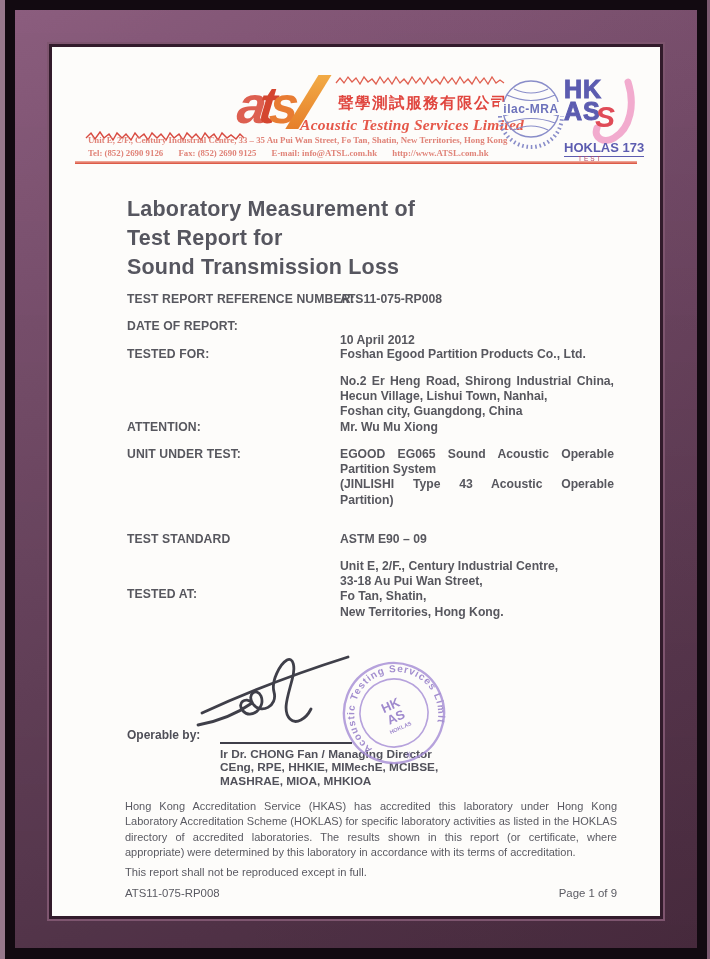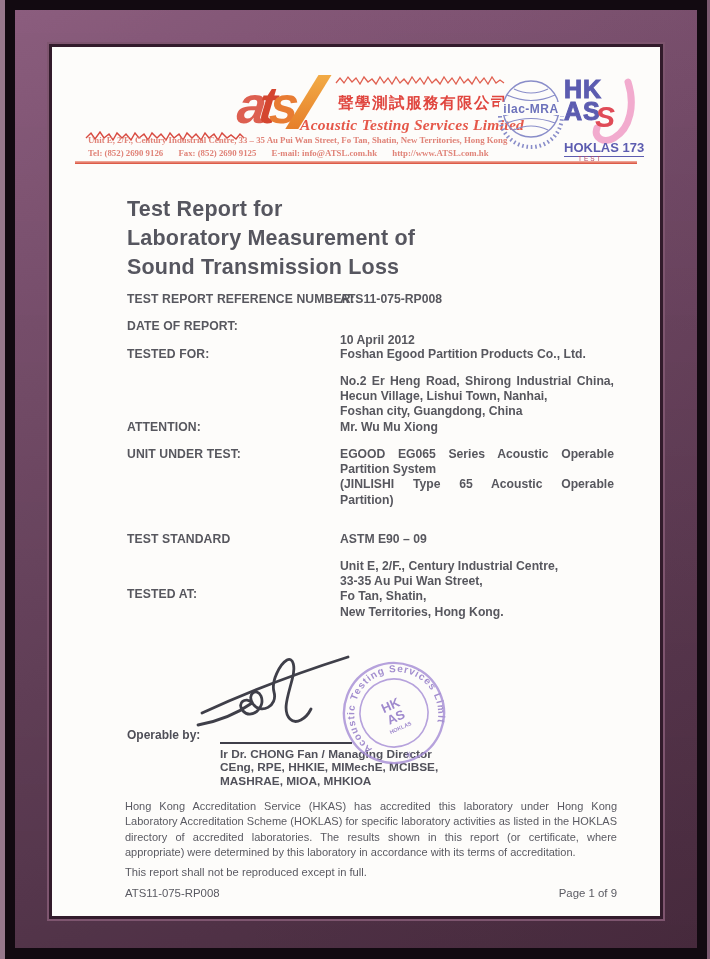--- a/index.html
+++ b/index.html
@@ -135,22 +135,22 @@
       <path d="M40,4 C47,26 43,50 26,60 C16,66 5,60 9,50" fill="none" stroke="#f2abce" stroke-width="7" stroke-linecap="round"></path>
     </svg>
     <div class="hkas-letters">HK</div>
     <div class="hkas-letters">AS</div>
     <span class="hkas-s">S</span>
     <div class="hkas-hoklas">HOKLAS 173</div>
     <div class="hkas-test">TEST</div>
   </div>
 
   <div class="abs doc-title">
+    <div>Laboratory Measurement of</div>
     <div>Test Report for</div>
-    <div>Laboratory Measurement of</div>
     <div>Sound Transmission Loss</div>
   </div>
 
   <div class="abs flabel" style="top:245px">TEST REPORT REFERENCE NUMBER:</div>
   <div class="abs fvalue" style="top:245px">ATS11-075-RP008</div>
 
   <div class="abs flabel" style="top:272px">DATE OF REPORT:</div>
   <div class="abs fvalue" style="top:286px">10 April 2012</div>
 
   <div class="abs flabel" style="top:300px">TESTED FOR:</div>
@@ -159,33 +159,33 @@
     <div class="jline">No.2 Er Heng Road, Shirong Industrial China,</div>
     <div>Hecun Village, Lishui Town, Nanhai,</div>
     <div>Foshan city, Guangdong, China</div>
   </div>
 
   <div class="abs flabel" style="top:373px">ATTENTION:</div>
   <div class="abs fvalue" style="top:373px">Mr. Wu Mu Xiong</div>
 
   <div class="abs flabel" style="top:400px">UNIT UNDER TEST:</div>
   <div class="abs fvalue" style="top:400px">
-    <div class="jline">EGOOD EG065 Series Acoustic Operable</div>
+    <div class="jline">EGOOD EG065 Sound Acoustic Operable</div>
     <div>Partition System</div>
-    <div class="jline">(JINLISHI Type 65 Acoustic Operable</div>
+    <div class="jline">(JINLISHI Type 43 Acoustic Operable</div>
     <div>Partition)</div>
   </div>
 
   <div class="abs flabel" style="top:485px">TEST STANDARD</div>
   <div class="abs fvalue" style="top:485px">ASTM E90 – 09</div>
 
   <div class="abs flabel" style="top:540px">TESTED AT:</div>
   <div class="abs fvalue" style="top:512px">
     <div>Unit E, 2/F., Century Industrial Centre,</div>
-    <div>33-35 Au Pui Wan Street,</div>
+    <div>33-18 Au Pui Wan Street,</div>
     <div>Fo Tan, Shatin,</div>
     <div>New Territories, Hong Kong.</div>
   </div>
 
   <svg class="abs" style="left:138px;top:604px" width="165" height="92" viewBox="0 0 165 92">
     <g fill="none" stroke="#3f3f49" stroke-width="2.8" stroke-linecap="round">
       <path d="M158,6 C120,18 64,38 12,62"></path>
       <path d="M8,74 C30,70 48,62 62,52 C56,45 46,52 53,60 C61,69 76,57 71,45 C67,36 56,43 63,53 C71,64 88,55 84,41 C81,30 90,13 97,9 C103,6 106,15 102,29 C98,45 92,60 100,68 C106,74 116,68 121,58"></path>
     </g>
   </svg>

